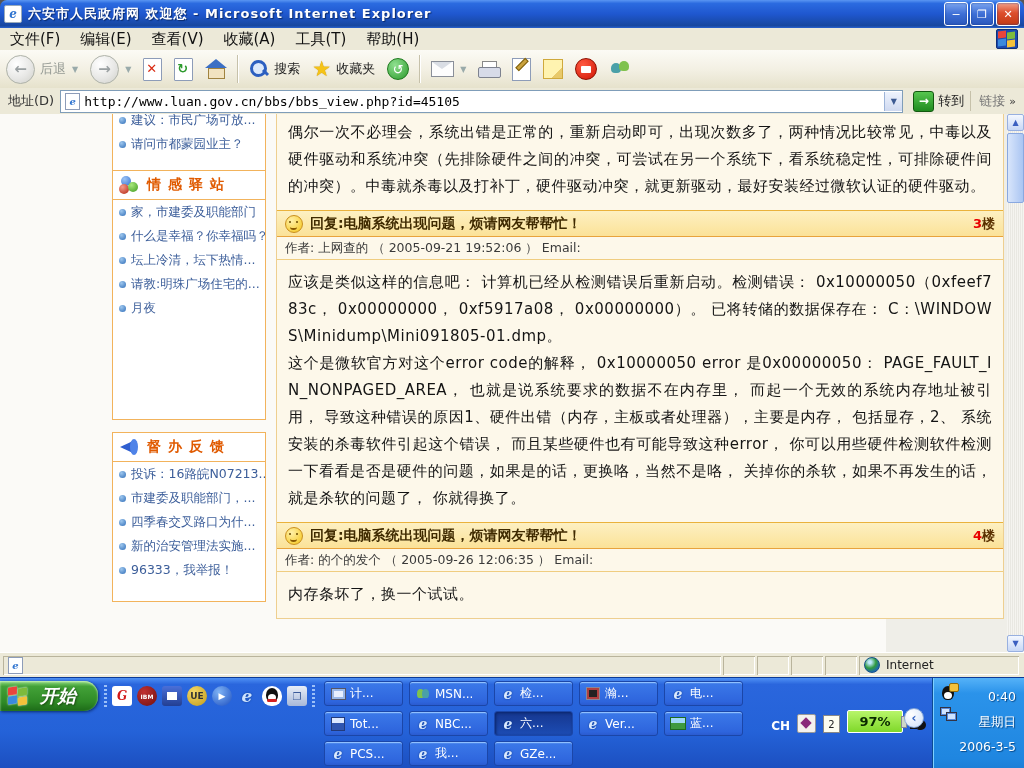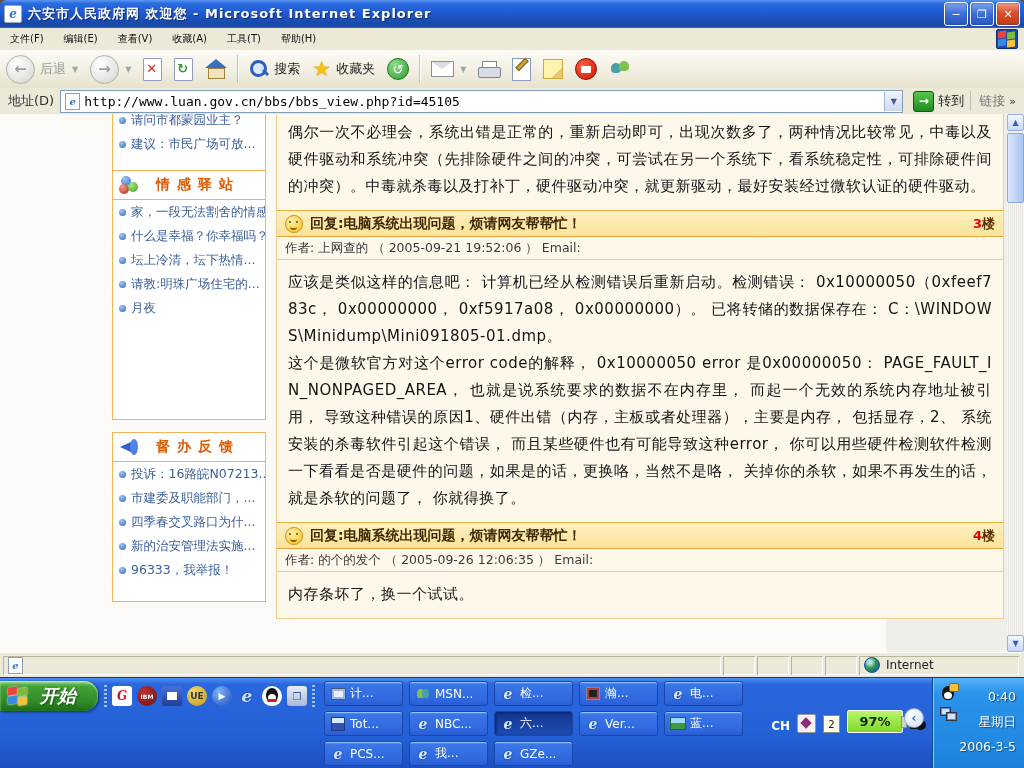--- a/index.html
+++ b/index.html
@@ -14,21 +14,21 @@
     text-shadow:1px 1px 1px #0a2a6a;margin-left:6px;flex:1;white-space:nowrap;overflow:hidden;}
   .tb-icon-page{width:16px;height:16px;background:#fff;border:1px solid #9ab;border-radius:2px;
     display:flex;align-items:center;justify-content:center;font:bold italic 12px "DejaVu Serif",serif;color:#2f74d0;}
   .winbtn{width:22px;height:22px;margin-left:2px;border:1px solid #fff;border-radius:3px;
     display:flex;align-items:center;justify-content:center;color:#fff;font-size:11px;font-weight:bold;
     background:linear-gradient(180deg,#7ba4ee 0%,#3e6fd6 50%,#2a57bb 100%);box-shadow:inset 0 0 2px #1a3f90;}
   .winbtn.close{background:linear-gradient(180deg,#f2a08a 0%,#dd4e2c 45%,#c23a15 100%);}
 
   
   .menubar{position:absolute;left:0;top:28px;width:1024px;height:22px;background:#ece9d8;
-    border-bottom:1px solid #d4d0bb;display:flex;align-items:center;font-size:10px;color:#111;}
+    border-bottom:1px solid #d4d0bb;display:flex;align-items:center;font-size:15px;color:#111;}
   .menubar .mitem{padding:2px 10px;cursor:default;}
   .menubar .mlogo{margin-left:auto;margin-right:6px;width:20px;height:18px;position:relative;
     background:#1a49b0;border:1px solid #0d2f78;border-radius:2px;overflow:hidden;}
   .mlogo i{position:absolute;width:8px;height:7px;transform:skewY(-8deg);}
   .mlogo .f1{left:1px;top:1px;background:#e9453b;} .mlogo .f2{left:10px;top:2px;background:#7dbb3c;}
   .mlogo .f3{left:1px;top:9px;background:#3b8add;} .mlogo .f4{left:10px;top:10px;background:#f3c13b;}
 
   
   .toolbar{position:absolute;left:0;top:50px;width:1024px;height:38px;
     background:linear-gradient(180deg,#fcfbf5 0%,#f2efe2 55%,#e6e2cc 100%);
@@ -91,21 +91,21 @@
   
   .sbox{position:absolute;left:112px;width:154px;background:#fff;border:1px solid #f2b35c;box-sizing:border-box;}
   .sbox1{top:-6px;height:312px;border-top:none;}
   .sbox2{top:318px;height:170px;}
   .s-item{display:flex;align-items:center;gap:5px;padding:4px 4px 3px 6px;font-size:12.5px;color:#3c5e9a;
     white-space:nowrap;overflow:hidden;}
   .bullet{flex:none;width:7px;height:7px;border-radius:50%;
     background:radial-gradient(circle at 35% 30%,#9ec7ee,#2f6db8);}
   .s-head{display:flex;align-items:center;gap:8px;padding:5px 6px;border-bottom:1px solid #f2b35c;}
   .s-head.rule-top{border-top:1px solid #f2b35c;margin-top:14px;}
-  .s-title{color:#e05a00;font-weight:bold;font-size:14px;letter-spacing:7px;white-space:nowrap;margin-left:9px;}
+  .s-title{color:#e05a00;font-weight:bold;font-size:14px;letter-spacing:7px;white-space:nowrap;}
   .balls{position:relative;width:20px;height:18px;flex:none;}
   .balls i{position:absolute;width:10px;height:10px;border-radius:50%;}
   .balls .b1{left:2px;top:0;background:radial-gradient(circle at 35% 30%,#9cc4f5,#2f6dd0);}
   .balls .b2{left:0;top:8px;background:radial-gradient(circle at 35% 30%,#f59c8c,#b02410);}
   .balls .b3{left:9px;top:6px;background:radial-gradient(circle at 35% 30%,#a8e87c,#3f9a1f);}
   .horn{position:relative;width:20px;height:18px;flex:none;}
   .horn .cone{position:absolute;left:1px;top:3px;width:0;height:0;border-top:6px solid transparent;
     border-bottom:6px solid transparent;border-right:13px solid #2f5fd0;}
   .horn .bell{position:absolute;left:11px;top:1px;width:8px;height:16px;border-radius:50%;background:#4f83e8;}
 
@@ -341,37 +341,37 @@
       <span class="chev2">»</span>
     </span>
   </div>
 
   <div class="viewport">
     <div class="rightstrip"></div>
 
     <div class="sbox sbox1">
       <div class="s-item">
         <span class="bullet"></span>
+        <span>建议：市民广场可放...</span>
+      </div>
+      <div class="s-item">
+        <span class="bullet"></span>
         <span>请问市都蒙园业主？</span>
-      </div>
-      <div class="s-item">
-        <span class="bullet"></span>
-        <span>建议：市民广场可放...</span>
       </div>
       <div class="s-head rule-top">
         <span class="balls">
             <i class="b1"></i>
             <i class="b2"></i>
             <i class="b3"></i>
           </span>
         <span class="s-title">情感驿站</span>
       </div>
       <div class="s-item">
         <span class="bullet"></span>
-        <span>家，一段无法割舍的情感</span>
+        <span>家，市建委及职能部门</span>
       </div>
       <div class="s-item">
         <span class="bullet"></span>
         <span>什么是幸福？你幸福吗？</span>
       </div>
       <div class="s-item">
         <span class="bullet"></span>
         <span>坛上冷清，坛下热情...</span>
       </div>
       <div class="s-item">

